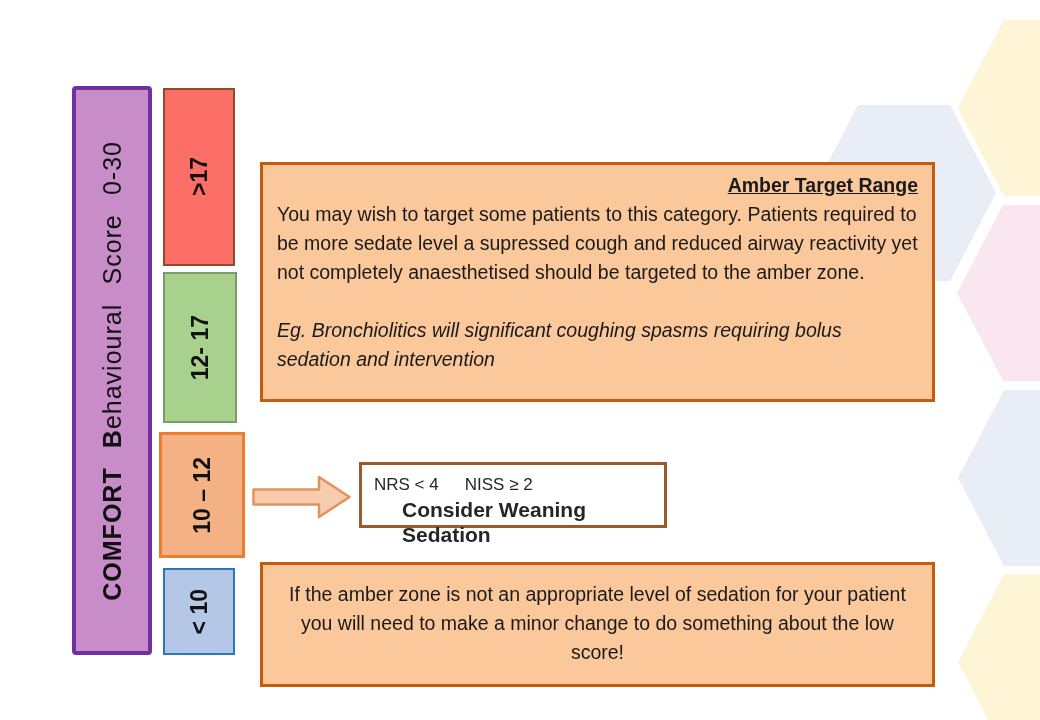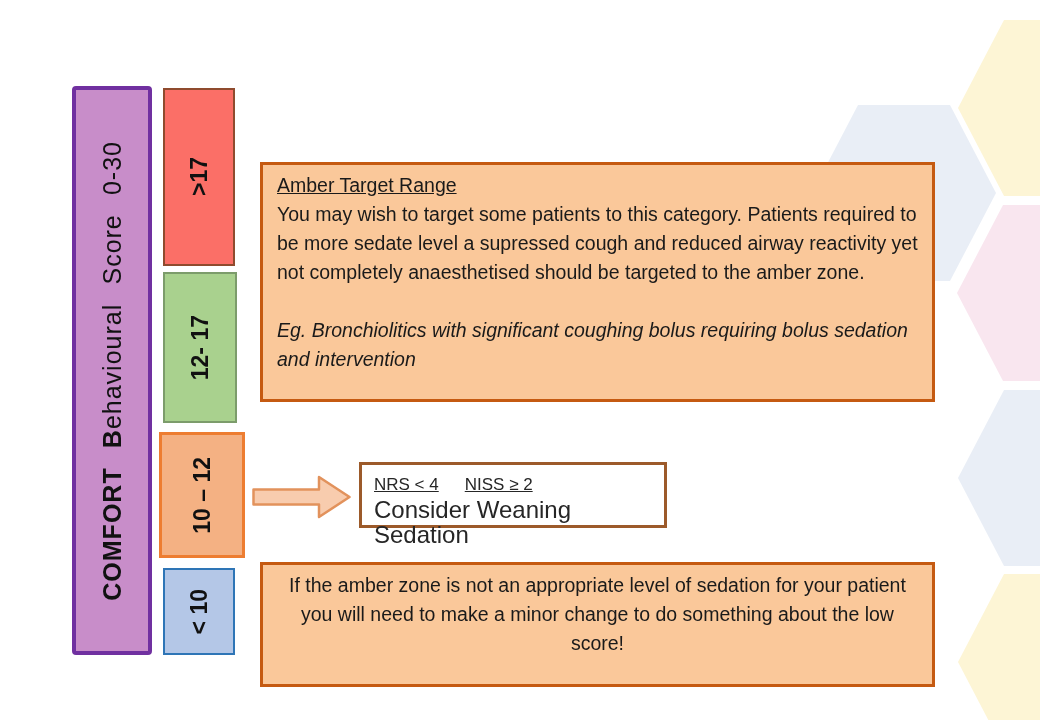--- a/index.html
+++ b/index.html
@@ -67,52 +67,52 @@
   .amber-box{
     position:absolute;left:260px;top:162px;
     width:675px;height:240px;
     background:#fac89a;
     border:3px solid #c55a11;
     box-sizing:border-box;
     padding:6px 14px;
     font-size:19.5px;line-height:29px;
   }
   .amber-box .title{
-    text-align:left;font-weight:normal;text-decoration:underline;
+    text-align:right;font-weight:bold;text-decoration:underline;
   }
   .amber-box .example{font-style:italic;margin-top:29px;}
 
   
   .arrow{
     position:absolute;left:252px;top:474px;width:100px;height:46px;
   }
 
   
   .nrs-box{
     position:absolute;left:359px;top:462px;
     width:308px;height:66px;
     background:#ffffff;
     border:3px solid #9c5a2a;
     box-sizing:border-box;
     padding:7px 12px 0 12px;
     font-size:17px;line-height:25px;
     color:#262626;
   }
-  .nrs-box .criteria span{display:inline-block;text-decoration:underline;}
+  .nrs-box .criteria span{display:inline-block;}
   .nrs-box .criteria .gap{margin-left:26px;}
-  .nrs-box .action{font-weight:normal;font-size:24px;}
+  .nrs-box .action{font-weight:bold;font-size:21px;margin-left:28px;}
 
   
   .low-box{
     position:absolute;left:260px;top:562px;
     width:675px;height:125px;
     background:#fac89a;
     border:3px solid #c55a11;
     box-sizing:border-box;
-    padding:6px 18px;
+    padding:15px 18px;
     font-size:19.5px;line-height:29px;
     text-align:center;
   }
 </style>
 </head>
 <body>
 
 <div class="canvas">
 
   <div class="hex hex-yellow hex1"></div>
@@ -134,21 +134,21 @@
   <div class="zone zone-amber">
     <span class="vtext">10 – 12</span>
   </div>
   <div class="zone zone-blue">
     <span class="vtext">&lt; 10</span>
   </div>
 
   <div class="amber-box">
     <div class="title">Amber Target Range</div>
     <div class="body">You may wish to target some patients to this category. Patients required to be more sedate level a supressed cough and reduced airway reactivity yet not completely anaesthetised should be targeted to the amber zone.</div>
-    <div class="example">Eg. Bronchiolitics with significant coughing bolus requiring bolus sedation and intervention</div>
+    <div class="example">Eg. Bronchiolitics will significant coughing spasms requiring bolus sedation and intervention</div>
   </div>
 
   <svg class="arrow" viewBox="0 0 100 46">
     <path d="M1.5 15.5 L67 15.5 L67 3 L97.5 23 L67 43 L67 30.5 L1.5 30.5 Z" fill="#f8ccae" stroke="#e2925c" stroke-width="2.5" stroke-linejoin="round"></path>
   </svg>
 
   <div class="nrs-box">
     <div class="criteria"><span>NRS &lt; 4</span><span class="gap">NISS ≥ 2</span></div>
     <div class="action">Consider Weaning Sedation</div>
   </div>

